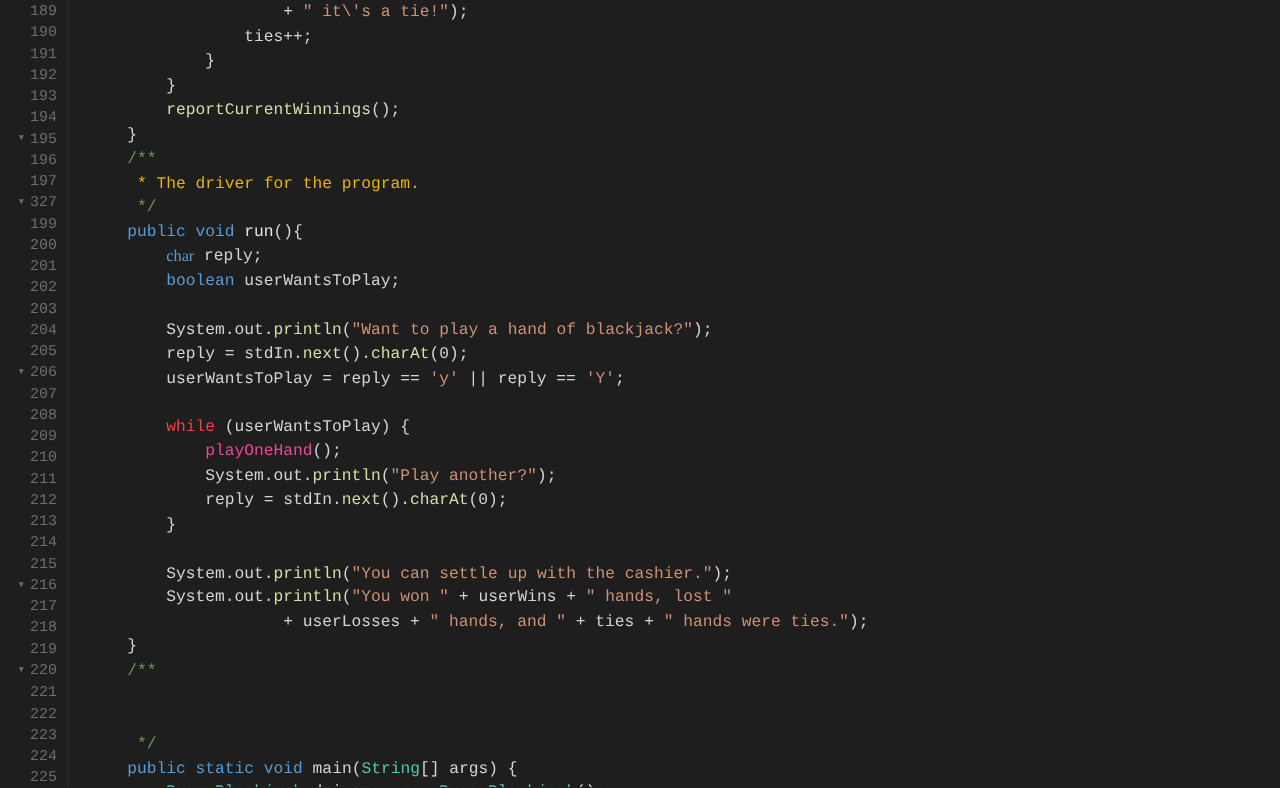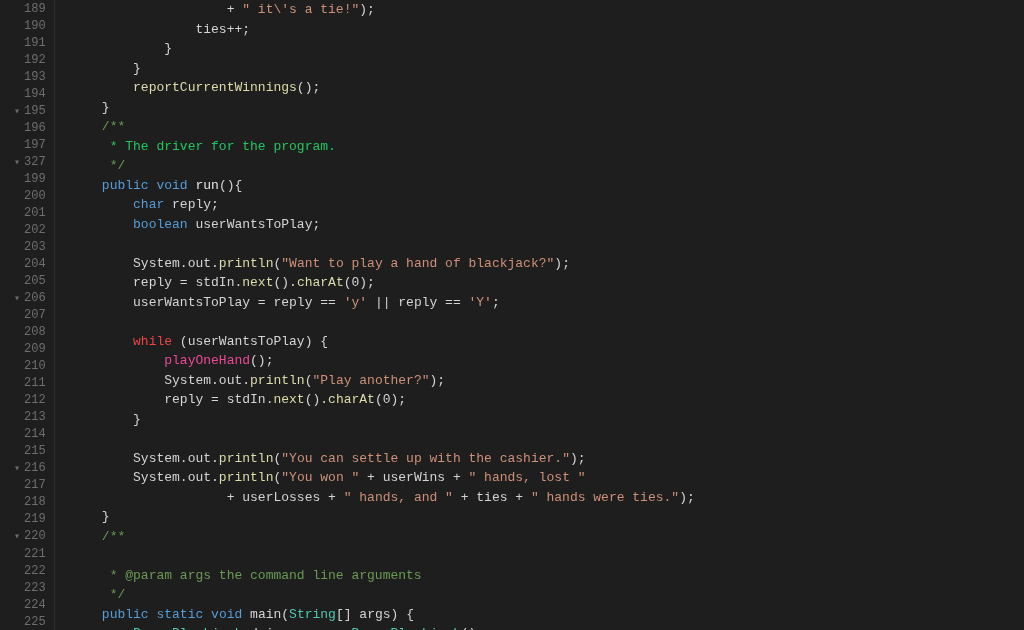--- a/index.html
+++ b/index.html
@@ -190,41 +190,41 @@
         </div>
       </div>
     <div class="code-lines" id="code-lines-container">
     <div class="code-line"><span style="color: rgb(212, 212, 212);">                    </span><span style="color: rgb(212, 212, 212);">+ </span><span style="color: rgb(206, 145, 120);">" it\'s a tie!"</span><span style="color: rgb(212, 212, 212);">);</span></div>
         <div class="code-line"><span style="color: rgb(212, 212, 212);">                </span><span style="color: rgb(212, 212, 212);">ties++</span><span style="color: rgb(212, 212, 212);">;</span></div>
         <div class="code-line"><span style="color: rgb(212, 212, 212);">            </span><span style="color: rgb(212, 212, 212);">}</span></div>
         <div class="code-line"><span style="color: rgb(212, 212, 212);">        </span><span style="color: rgb(212, 212, 212);">}</span></div>
         <div class="code-line"><span style="color: rgb(212, 212, 212);">        </span><span style="color: rgb(220, 220, 170);">reportCurrentWinnings</span><span style="color: rgb(212, 212, 212);">();</span></div>
         <div class="code-line"><span style="color: rgb(212, 212, 212);">    }</span></div>
         <div class="code-line"><span style="color: rgb(212, 212, 212);">    </span><span style="color: rgb(106, 153, 85);">/**</span></div>
-        <div class="code-line"><span style="color: rgb(212, 212, 212);">     </span><span style="color: #22c55e;">* The driver for the program.</span></div>
+        <div class="code-line"><span style="color: rgb(212, 212, 212);">     </span><span style="color: #eab308;">* The driver for the program.</span></div>
         <div class="code-line"><span style="color: rgb(212, 212, 212);">     </span><span style="color: rgb(106, 153, 85);">*/</span></div>
         <div class="code-line"><span style="color: rgb(212, 212, 212);">    </span><span style="color: rgb(86, 156, 214);">public</span><span style="color: rgb(212, 212, 212);"> </span><span style="color: rgb(86, 156, 214);">void</span><span style="color: rgb(212, 212, 212);"> </span><span style="color: #e5e5e5;">run</span><span style="color: rgb(212, 212, 212);">(){</span></div>
-        <div class="code-line"><span style="color: rgb(212, 212, 212);">        </span><span style="color: rgb(86, 156, 214);">char</span><span style="color: rgb(212, 212, 212);"> reply;</span></div>
+        <div class="code-line"><span style="color: rgb(212, 212, 212);">        </span><span style="color: rgb(86, 156, 214); font-family: Liberation Serif, serif;">char</span><span style="color: rgb(212, 212, 212);"> reply;</span></div>
         <div class="code-line"><span style="color: rgb(212, 212, 212);">        </span><span style="color: rgb(86, 156, 214);">boolean</span><span style="color: rgb(212, 212, 212);"> userWantsToPlay;</span></div>
         <div class="code-line">&nbsp;</div>
         <div class="code-line"><span style="color: rgb(212, 212, 212);">        </span><span style="color: rgb(212, 212, 212);">System</span><span style="color: rgb(212, 212, 212);">.out.</span><span style="color: rgb(220, 220, 170);">println</span><span style="color: rgb(212, 212, 212);">(</span><span style="color: rgb(206, 145, 120);">"Want to play a hand of blackjack?"</span><span style="color: rgb(212, 212, 212);">);</span></div>
         <div class="code-line"><span style="color: rgb(212, 212, 212);">        </span><span style="color: rgb(212, 212, 212);">reply = stdIn.</span><span style="color: rgb(220, 220, 170);">next</span><span style="color: rgb(212, 212, 212);">().</span><span style="color: rgb(220, 220, 170);">charAt</span><span style="color: rgb(212, 212, 212);">(0);</span></div>
         <div class="code-line"><span style="color: rgb(212, 212, 212);">        </span><span style="color: rgb(212, 212, 212);">userWantsToPlay = reply == </span><span style="color: rgb(206, 145, 120);">'y'</span><span style="color: rgb(212, 212, 212);"> || reply == </span><span style="color: rgb(206, 145, 120);">'Y'</span><span style="color: rgb(212, 212, 212);">;</span></div>
         <div class="code-line">&nbsp;</div>
         <div class="code-line"><span style="color: rgb(212, 212, 212);">        </span><span style="color: #ef4444;">while</span><span style="color: rgb(212, 212, 212);"> (userWantsToPlay) {</span></div>
         <div class="code-line"><span style="color: rgb(212, 212, 212);">            </span><span style="color: #ec4899; text-align: right;">playOneHand</span><span style="color: rgb(212, 212, 212);">();</span></div>
         <div class="code-line"><span style="color: rgb(212, 212, 212);">            </span><span style="color: rgb(212, 212, 212);">System</span><span style="color: rgb(212, 212, 212);">.out.</span><span style="color: rgb(220, 220, 170);">println</span><span style="color: rgb(212, 212, 212);">(</span><span style="color: rgb(206, 145, 120);">"Play another?"</span><span style="color: rgb(212, 212, 212);">);</span></div>
         <div class="code-line"><span style="color: rgb(212, 212, 212);">            </span><span style="color: rgb(212, 212, 212);">reply = stdIn.</span><span style="color: rgb(220, 220, 170);">next</span><span style="color: rgb(212, 212, 212);">().</span><span style="color: rgb(220, 220, 170);">charAt</span><span style="color: rgb(212, 212, 212);">(0);</span></div>
         <div class="code-line"><span style="color: rgb(212, 212, 212);">        </span><span style="color: rgb(212, 212, 212);">}</span></div>
         <div class="code-line">&nbsp;</div>
         <div class="code-line"><span style="color: rgb(212, 212, 212);">        </span><span style="color: rgb(212, 212, 212);">System</span><span style="color: rgb(212, 212, 212);">.out.</span><span style="color: rgb(220, 220, 170);">println</span><span style="color: rgb(212, 212, 212);">(</span><span style="color: rgb(206, 145, 120);">"You can settle up with the cashier."</span><span style="color: rgb(212, 212, 212);">);</span></div>
         <div class="code-line"><span style="color: rgb(212, 212, 212);">        </span><span style="color: rgb(212, 212, 212);">System</span><span style="color: rgb(212, 212, 212);">.out.</span><span style="color: rgb(220, 220, 170);">println</span><span style="color: rgb(212, 212, 212);">(</span><span style="color: rgb(206, 145, 120);">"You won "</span><span style="color: rgb(212, 212, 212);"> + userWins + </span><span style="color: rgb(206, 145, 120);">" hands, lost "</span></div>
         <div class="code-line"><span style="color: rgb(212, 212, 212);">                    </span><span style="color: rgb(212, 212, 212);">+ userLosses + </span><span style="color: rgb(206, 145, 120);">" hands, and "</span><span style="color: rgb(212, 212, 212);"> + ties + </span><span style="color: rgb(206, 145, 120);">" hands were ties."</span><span style="color: rgb(212, 212, 212);">);</span></div>
         <div class="code-line"><span style="color: rgb(212, 212, 212);">    }</span></div>
         <div class="code-line"><span style="color: rgb(212, 212, 212);">    </span><span style="color: rgb(106, 153, 85);">/**</span></div>
         <div class="code-line"><span style="color: rgb(212, 212, 212);">     </span></div>
-        <div class="code-line"><span style="color: rgb(212, 212, 212);">     </span><span style="color: rgb(106, 153, 85);">* @param args the command line arguments</span></div>
+        <div class="code-line"><span style="color: rgb(212, 212, 212);">     </span></div>
         <div class="code-line"><span style="color: rgb(212, 212, 212);">     </span><span style="color: rgb(106, 153, 85);">*/</span></div>
         <div class="code-line"><span style="color: rgb(212, 212, 212);">    </span><span style="color: rgb(86, 156, 214);">public</span><span style="color: rgb(212, 212, 212);"> </span><span style="color: rgb(86, 156, 214);">static</span><span style="color: rgb(212, 212, 212);"> </span><span style="color: rgb(86, 156, 214);">void</span><span style="color: rgb(212, 212, 212);"> main(</span><span style="color: rgb(78, 201, 176);">String</span><span style="color: rgb(212, 212, 212);">[] args) {</span></div>
         <div class="code-line"><span style="color: rgb(212, 212, 212);">        </span><span style="color: rgb(78, 201, 176);">BuggyBlackjack</span><span style="color: rgb(212, 212, 212);"> driver = </span><span style="color: rgb(86, 156, 214);">new</span><span style="color: rgb(212, 212, 212);"> </span><span style="color: rgb(78, 201, 176);">BuggyBlackjack</span><span style="color: rgb(212, 212, 212);">();</span></div>
       </div>
   </div>
 </div>
 
 </body></html>

